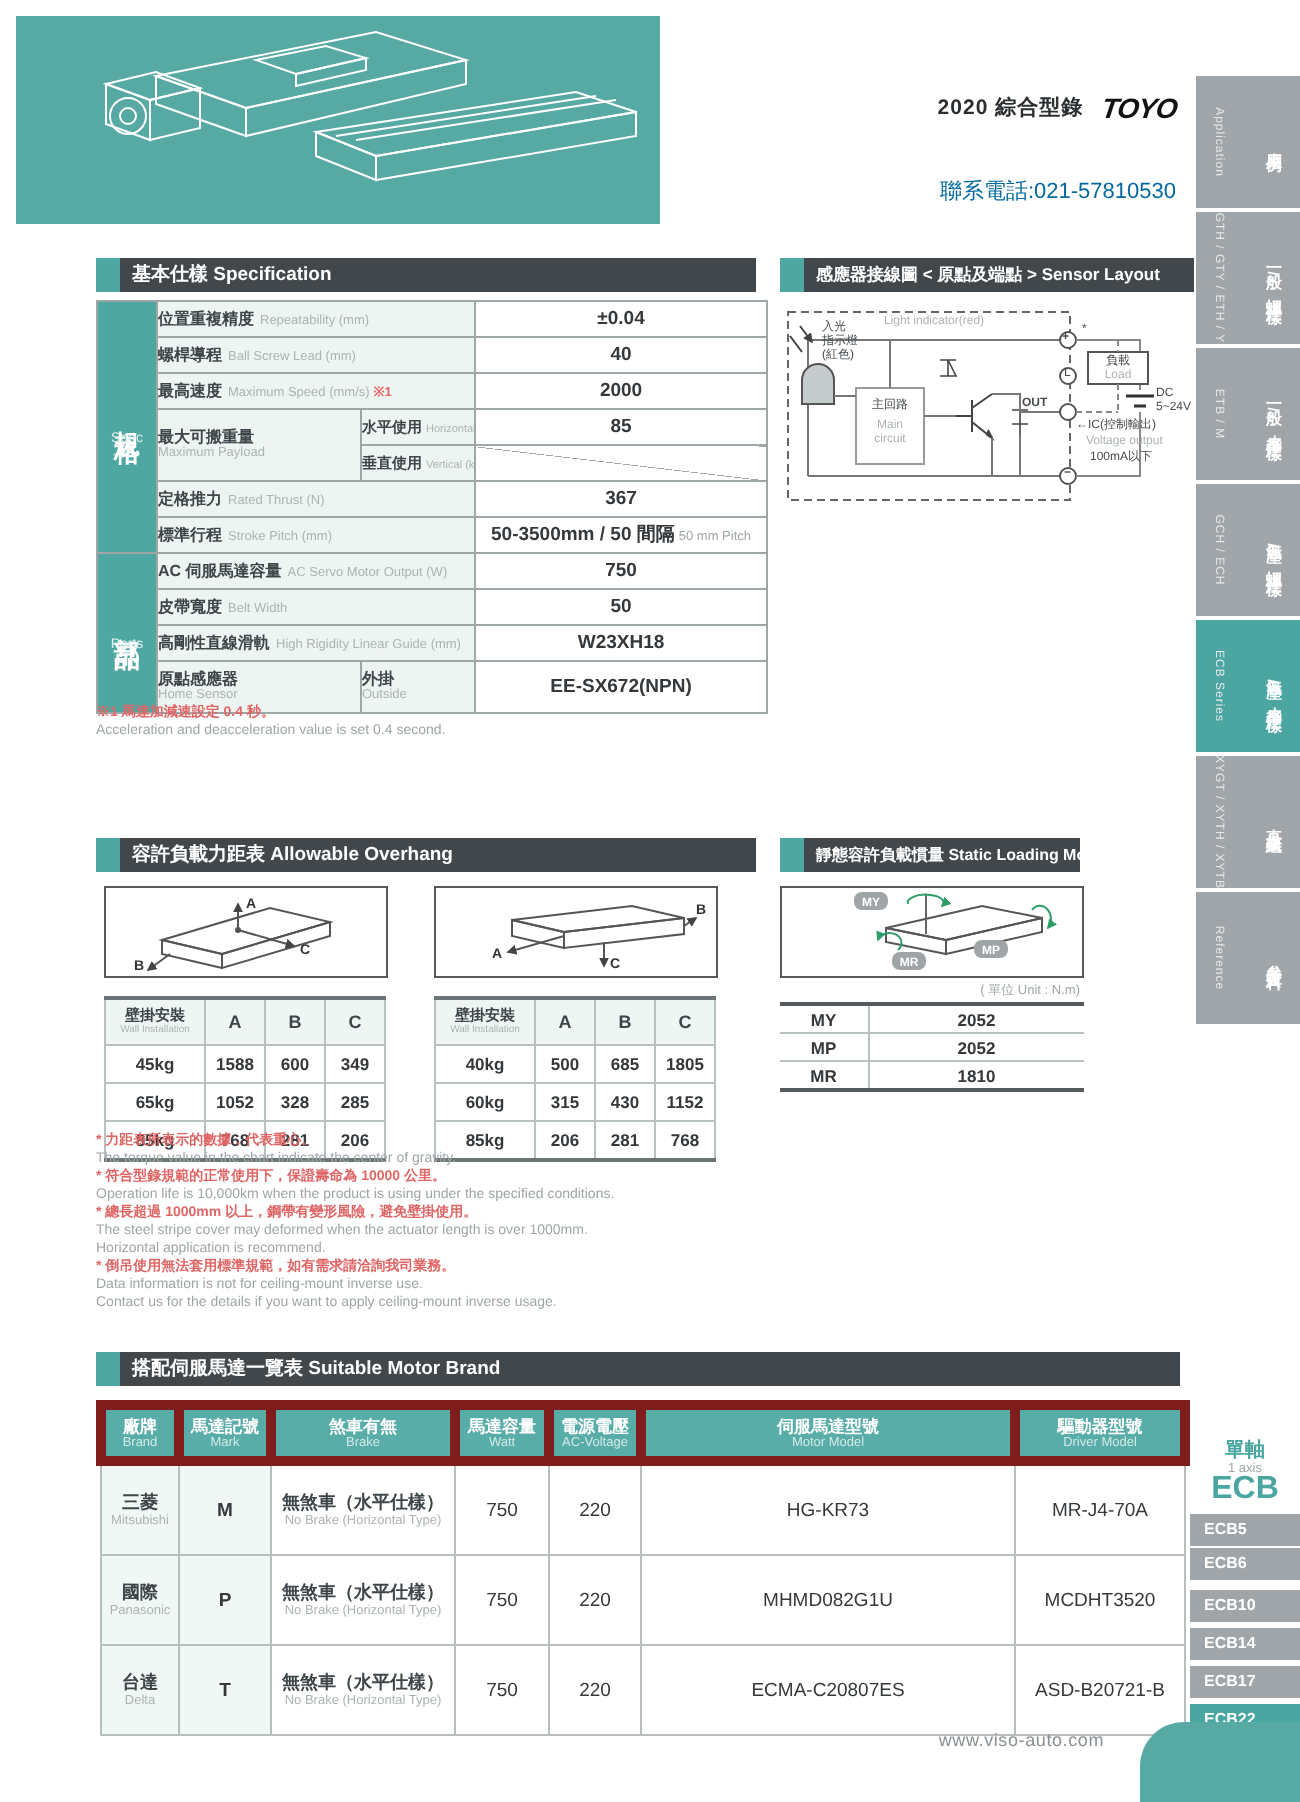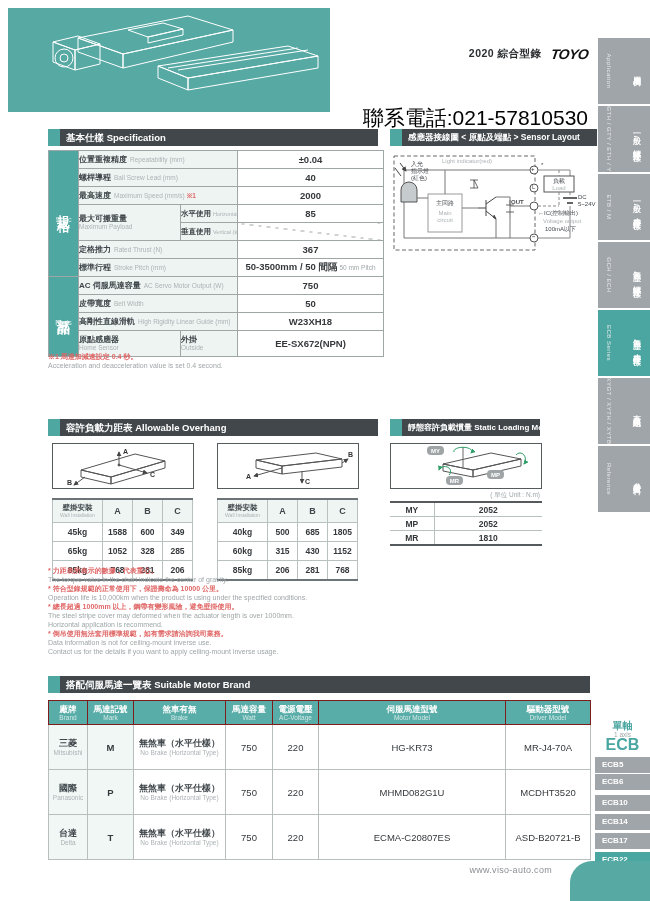--- a/index.html
+++ b/index.html
@@ -5,21 +5,21 @@
   html,body{margin:0;padding:0;background:#cfd2d4;}
   .page{position:relative;width:650px;height:901px;background:#ffffff;overflow:hidden;
         font-family:Liberation Sans, sans-serif;color:#35393c;}
   .abs{position:absolute;}
 
   
   .hero{left:8px;top:8px;width:322px;height:104px;background:#57a9a4;}
   .cat-line{right:62px;top:46px;display:flex;align-items:center;gap:9px;}
   .cat-title{font-size:10.5px;font-weight:bold;color:#2b2f31;letter-spacing:.5px;}
   .logo{font-size:14px;font-weight:800;font-style:italic;color:#111;transform:skewX(-8deg);letter-spacing:-.5px;}
-  .phone{right:62px;top:104px;font-size:21px;color:#000000;}
+  .phone{right:62px;top:88px;font-size:11px;color:#0369a1;}
 
   
   .tab{position:absolute;left:598px;width:52px;height:66px;background:#a0a5a9;}
   .tab.active{background:#4ba6a1;}
   .tab .zh{position:absolute;right:9px;top:50%;transform:translateY(-50%);writing-mode:vertical-rl;
            color:#fff;font-size:8px;font-weight:bold;letter-spacing:1.5px;white-space:nowrap;}
   .tab .en{position:absolute;left:8px;top:50%;transform:translateY(-50%);writing-mode:vertical-rl;
            color:#e6e9ea;font-size:6px;letter-spacing:.5px;white-space:nowrap;}
 
   
@@ -70,21 +70,21 @@
   .oh{border-top:2px solid #6d7477;border-bottom:2px solid #6d7477;}
 
   
   .mm{width:152px;table-layout:fixed;border-top:2px solid #555a5d;border-bottom:2px solid #555a5d;}
   .mm td{border-bottom:1px solid #b9c0c0;text-align:center;font-size:8.5px;font-weight:600;height:13px;padding:0;}
   .mm td:first-child{border-right:1px solid #b9c0c0;font-weight:bold;}
   .unit-note{font-size:6.5px;color:#9fa6a8;text-align:right;}
 
   
   .motor{width:542px;table-layout:fixed;border:1px solid #8f9698;}
-  .motor th{background:#59ada8;border:1px solid #7f1d1d;padding:0;height:23px;}
+  .motor th{background:#59ada8;border:5px solid #7f1d1d;padding:0;height:23px;}
   .motor th .zh{display:block;color:#fff;font-size:8.5px;font-weight:bold;line-height:10px;}
   .motor th .en{display:block;color:#d2e9e7;font-size:6.5px;font-weight:normal;line-height:8px;}
   .motor td{border:1px solid #b8bdbe;text-align:center;height:44px;padding:0;background:#fff;}
   .motor td.tint{background:#f1f7f5;}
   .motor .bzh{display:block;font-size:9px;font-weight:bold;color:#3f464a;line-height:11px;text-align:center;}
   .motor .ben{display:block;font-size:6.5px;color:#acb3b5;line-height:8px;}
   .motor .mark{font-size:9.5px;font-weight:bold;color:#35393c;}
   .motor .plain{font-size:9.5px;font-weight:500;color:#35393c;}
 
   

